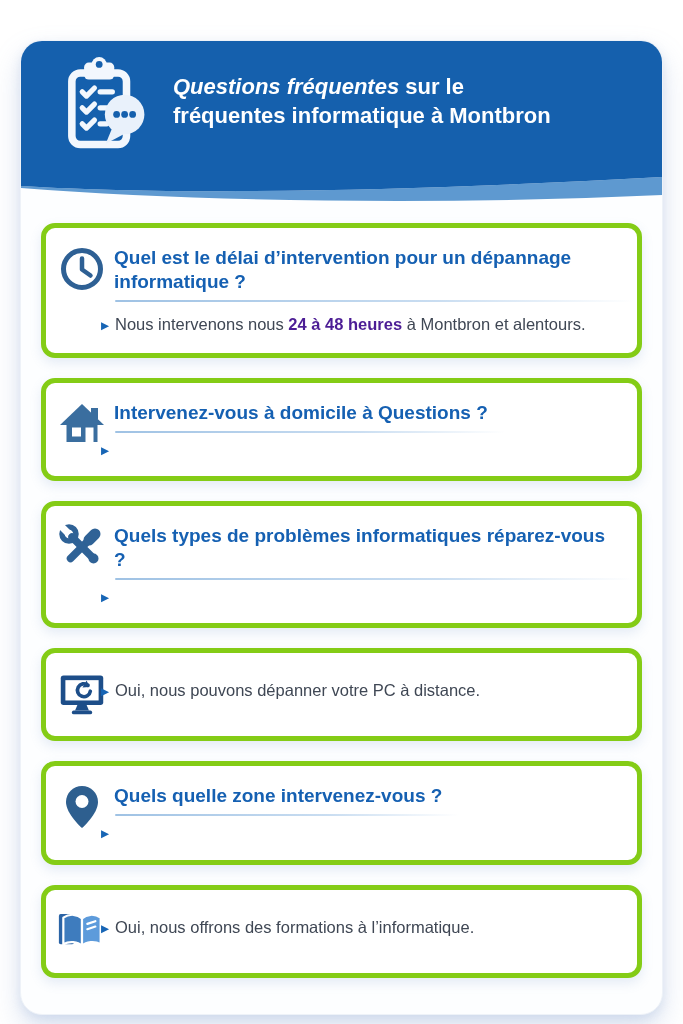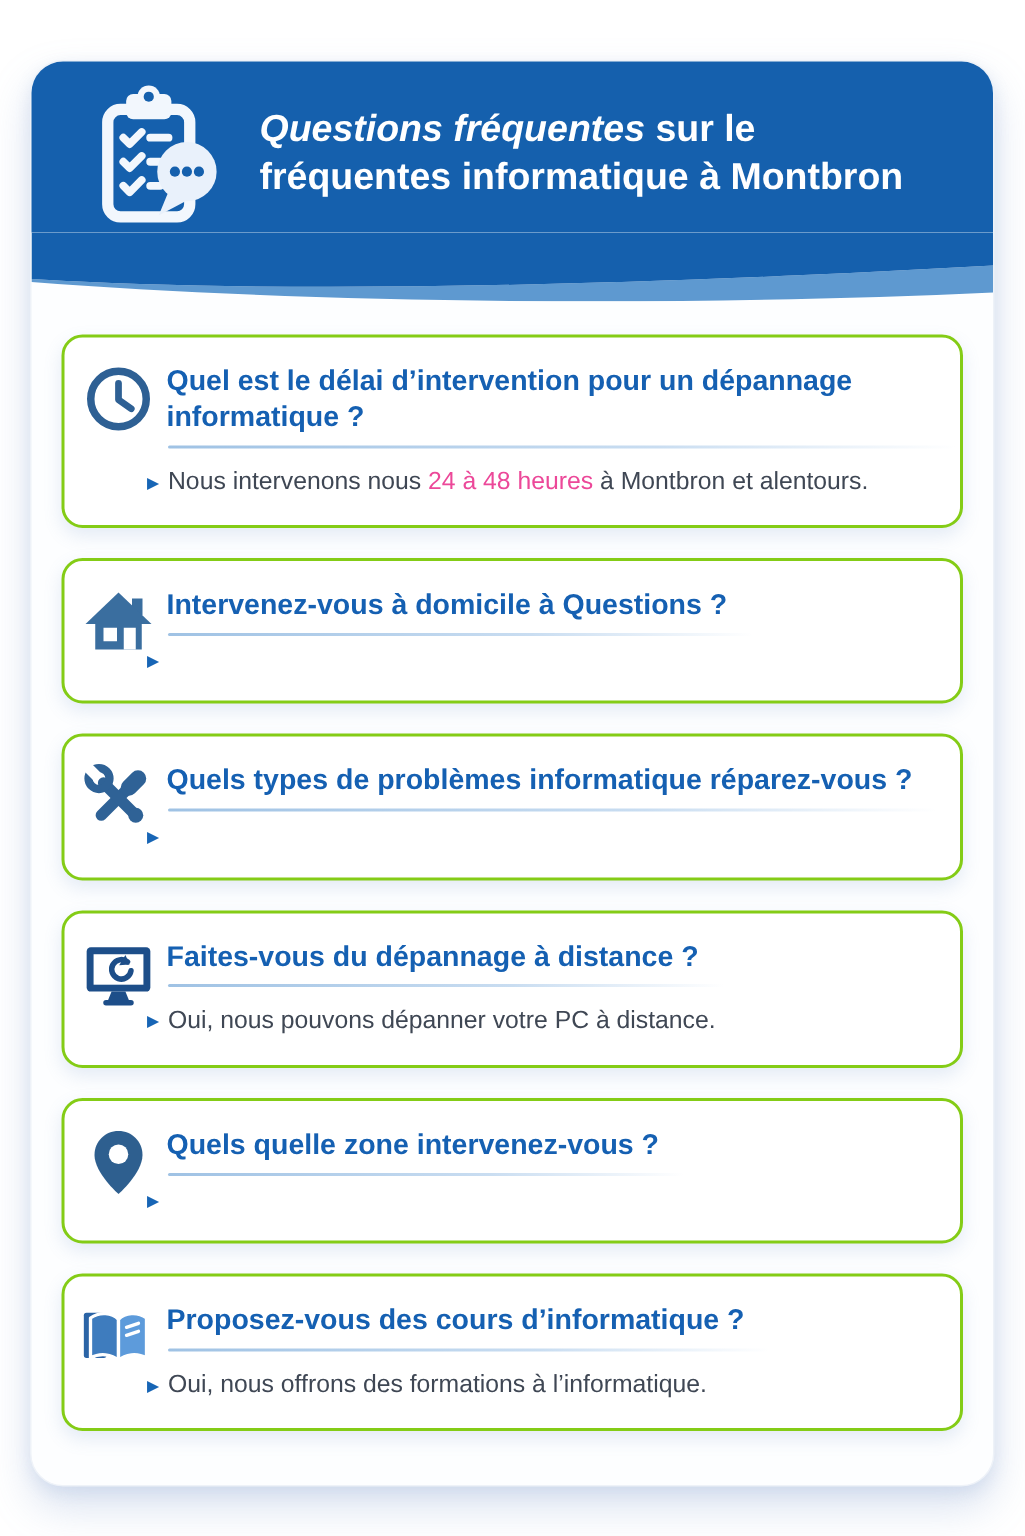--- a/index.html
+++ b/index.html
@@ -16,48 +16,48 @@
     padding-bottom:36px;box-sizing:border-box;
   }
   
   .header-top{
     background:#1560AD;border-radius:21px 21px 0 0;
     padding:14px 18px 0 32px;
     display:flex;align-items:center;gap:22px;
   }
   .header-icon{width:98px;height:100px;flex:none;}
   .header-icon svg{width:98px;height:100px;display:block;}
-  .title{color:#ffffff;font-size:25px;font-weight:bold;line-height:1.3;padding-bottom:6px;}
+  .title{color:#ffffff;font-size:22px;font-weight:bold;line-height:1.3;padding-bottom:6px;}
   .title .it{font-style:italic;}
   .wave{display:block;width:100%;height:46px;}
   
   .cards{padding:22px 20px 0;display:flex;flex-direction:column;gap:20px;}
   .card{
-    background:#ffffff;border:2px solid #84cc16;border-radius:14px;
+    background:#ffffff;border:5px solid #84cc16;border-radius:14px;
     box-shadow:0 5px 12px rgba(100,135,190,.16);
     padding:15px 20px 18px 10px;
     display:grid;grid-template-columns:52px 1fr;column-gap:6px;
   }
   .card-icon{width:48px;height:48px;margin:2px 0 0 2px;}
   .card-icon svg{width:48px;height:48px;display:block;}
   .q{
     color:#1560B2;font-weight:bold;font-size:19px;line-height:1.25;
     width:fit-content;position:relative;padding-bottom:8px;margin:3px 0 0;
   }
   .q::after{
     content:"";position:absolute;left:1px;bottom:0;height:2px;
     width:calc(100% + 16px);border-radius:2px;
     background:linear-gradient(90deg,#9fc2e4,#c9ddf1 62%,rgba(201,221,241,0));
   }
   .a{
     margin-top:12px;margin-left:-13px;display:flex;align-items:baseline;
     color:#3F4754;font-size:16.5px;line-height:1.3;
   }
   .a .tri{color:#1765B5;font-size:10.5px;width:14px;flex:none;transform:translateY(-1px);}
-  .a .bold{font-weight:normal;color:#ec4899;}
+  .a .bold{font-weight:bold;color:#4c1d95;}
 </style>
 </head>
 <body>
 
 <div class="poster">
 
   <div class="header-top">
     <div class="header-icon">
       <svg viewBox="0 0 104 104">
         <rect x="20" y="18" width="58" height="76" rx="9" fill="none" stroke="#F2F7FD" stroke-width="8"></rect>
@@ -131,40 +131,39 @@
           <svg viewBox="0 0 48 48">
             <path d="M35.5 12.5 L12.5 35.5" stroke="#2F6296" stroke-width="7.5" stroke-linecap="round" fill="none"></path>
             <path d="M37 11 L31 17" stroke="#2F6296" stroke-width="11" stroke-linecap="round" fill="none"></path>
             <path d="M14 14 L34 34" stroke="#2F6296" stroke-width="7.5" stroke-linecap="round" fill="none"></path>
             <circle cx="35.5" cy="35.5" r="5" fill="#2F6296"></circle>
             <circle cx="11" cy="11" r="7" fill="none" stroke="#2F6296" stroke-width="5.5"></circle>
             <path d="M11 11 L0 0" stroke="#fff" stroke-width="7"></path>
           </svg>
         </div>
     <div>
-      <div class="q">Quels types de problèmes informatique réparez-vous ?</div>
+      <div class="q">Quels types de problèmes informatiques réparez-vous ?</div>
       <div class="a">
         <span class="tri">▶</span>
       </div>
     </div>
   </div>
 
   <div class="card">
     <div class="card-icon">
           <svg viewBox="0 0 52 48">
             <rect x="3" y="4" width="46" height="32" rx="3" fill="#1D4E89"></rect>
             <rect x="8" y="9" width="36" height="22" fill="#fff"></rect>
             <path d="M32.5 14.5 a7 7 0 1 0 2.5 6.5" stroke="#1D4E89" stroke-width="4" fill="none" stroke-linecap="round"></path>
             <path d="M31 9.5 l3 7 -7.5 0.5 Z" fill="#1D4E89"></path>
             <path d="M21 36 h10 l2.5 6 h-15 Z" fill="#1D4E89"></path>
             <rect x="15" y="42" width="22" height="4" rx="2" fill="#1D4E89"></rect>
           </svg>
         </div>
     <div>
-      <div class="q">Faites-vous du dépannage à distance ?</div>
       <div class="a">
         <span class="tri">▶</span>
         <span class="a-text"><span>Oui, nous pouvons dépanner votre PC à distance.</span></span>
       </div>
     </div>
   </div>
 
   <div class="card">
     <div class="card-icon">
           <svg viewBox="0 0 48 48">
@@ -183,21 +182,20 @@
   <div class="card">
     <div class="card-icon">
           <svg viewBox="0 0 54 46">
             <rect x="1" y="4" width="17" height="34" rx="2" fill="#2B64A6"></rect>
             <path d="M6 8 C13 3 22 4 27 9 L27 40 C22 35 13 34 6 38 Z" fill="#3E7CBE" stroke="#fff" stroke-width="2.5" stroke-linejoin="round"></path>
             <path d="M48 8 C41 3 32 4 27 9 L27 40 C32 35 41 34 48 38 Z" fill="#5D9BDB" stroke="#fff" stroke-width="2.5" stroke-linejoin="round"></path>
             <path d="M33 15 l9 -3 M33 21 l9 -3" stroke="#fff" stroke-width="2.5" stroke-linecap="round"></path>
           </svg>
         </div>
     <div>
-      <div class="q">Proposez-vous des cours d’informatique ?</div>
       <div class="a">
         <span class="tri">▶</span>
         <span class="a-text"><span>Oui, nous offrons des formations à l’informatique.</span></span>
       </div>
     </div>
   </div>
 </div>
 </div>
 
 </body></html>

